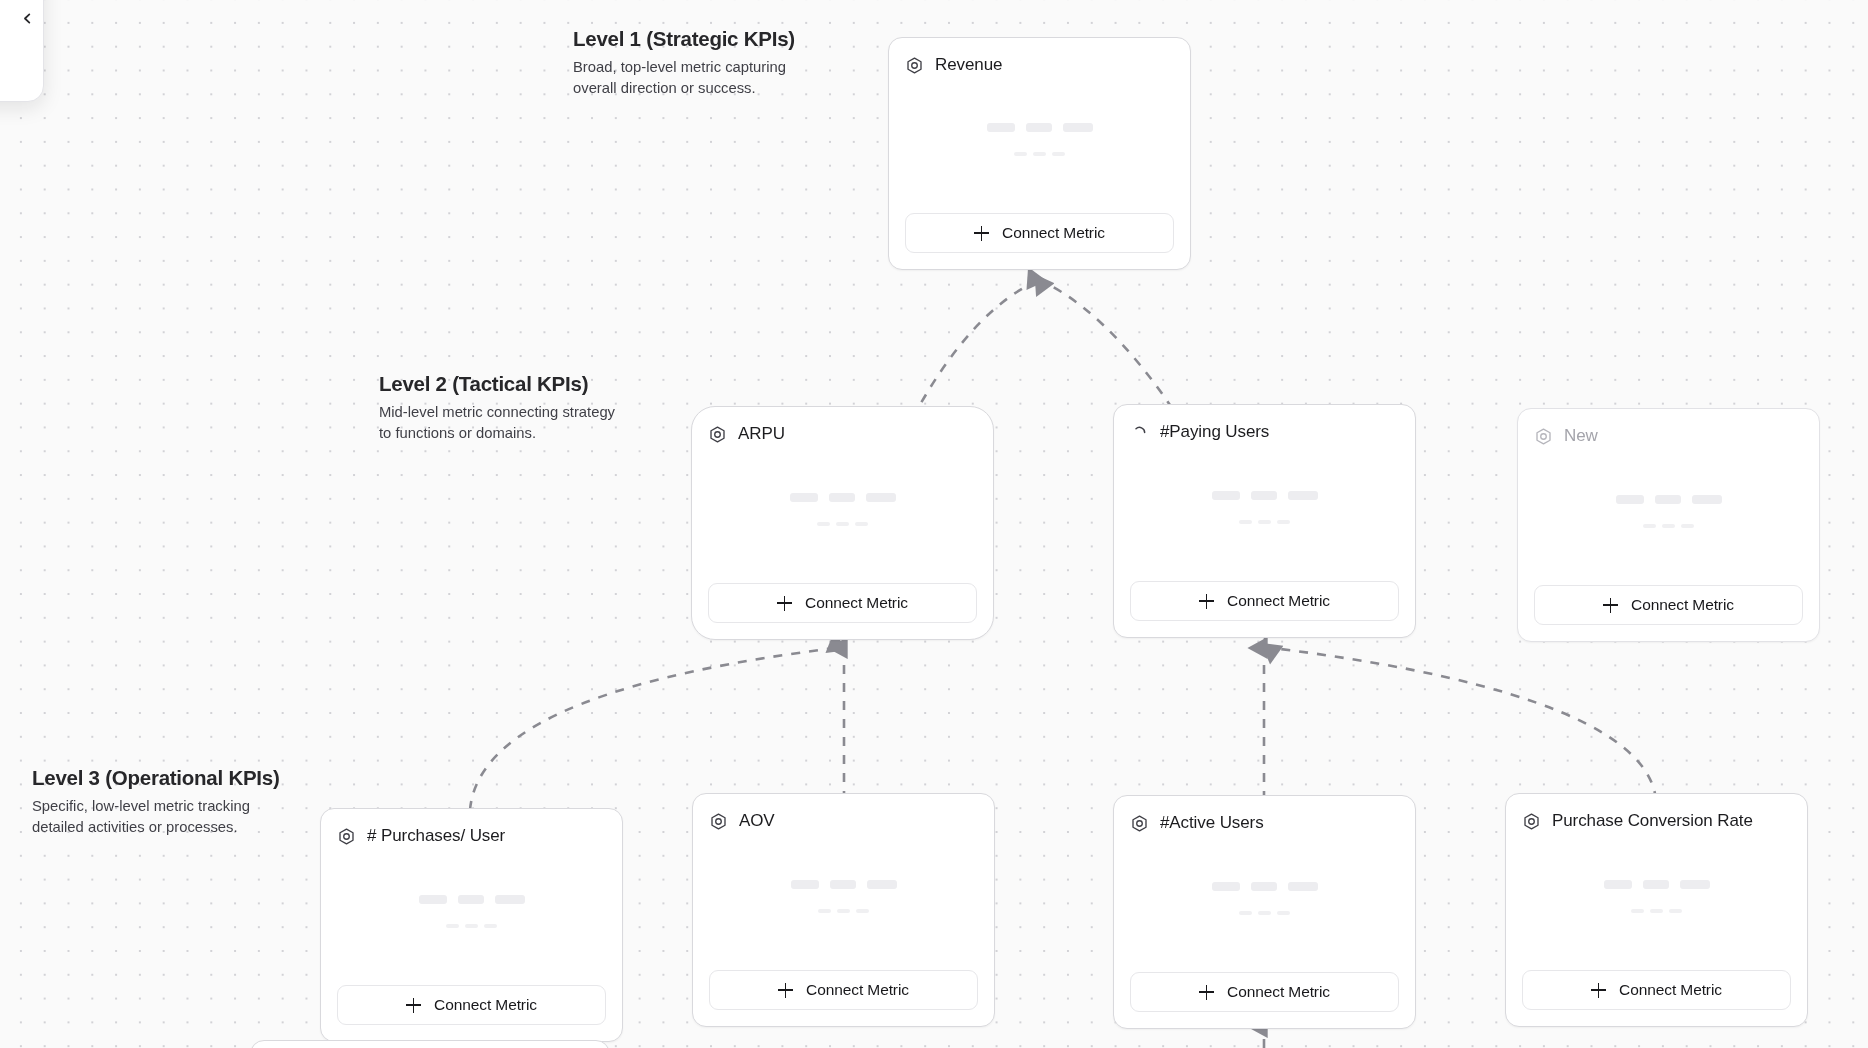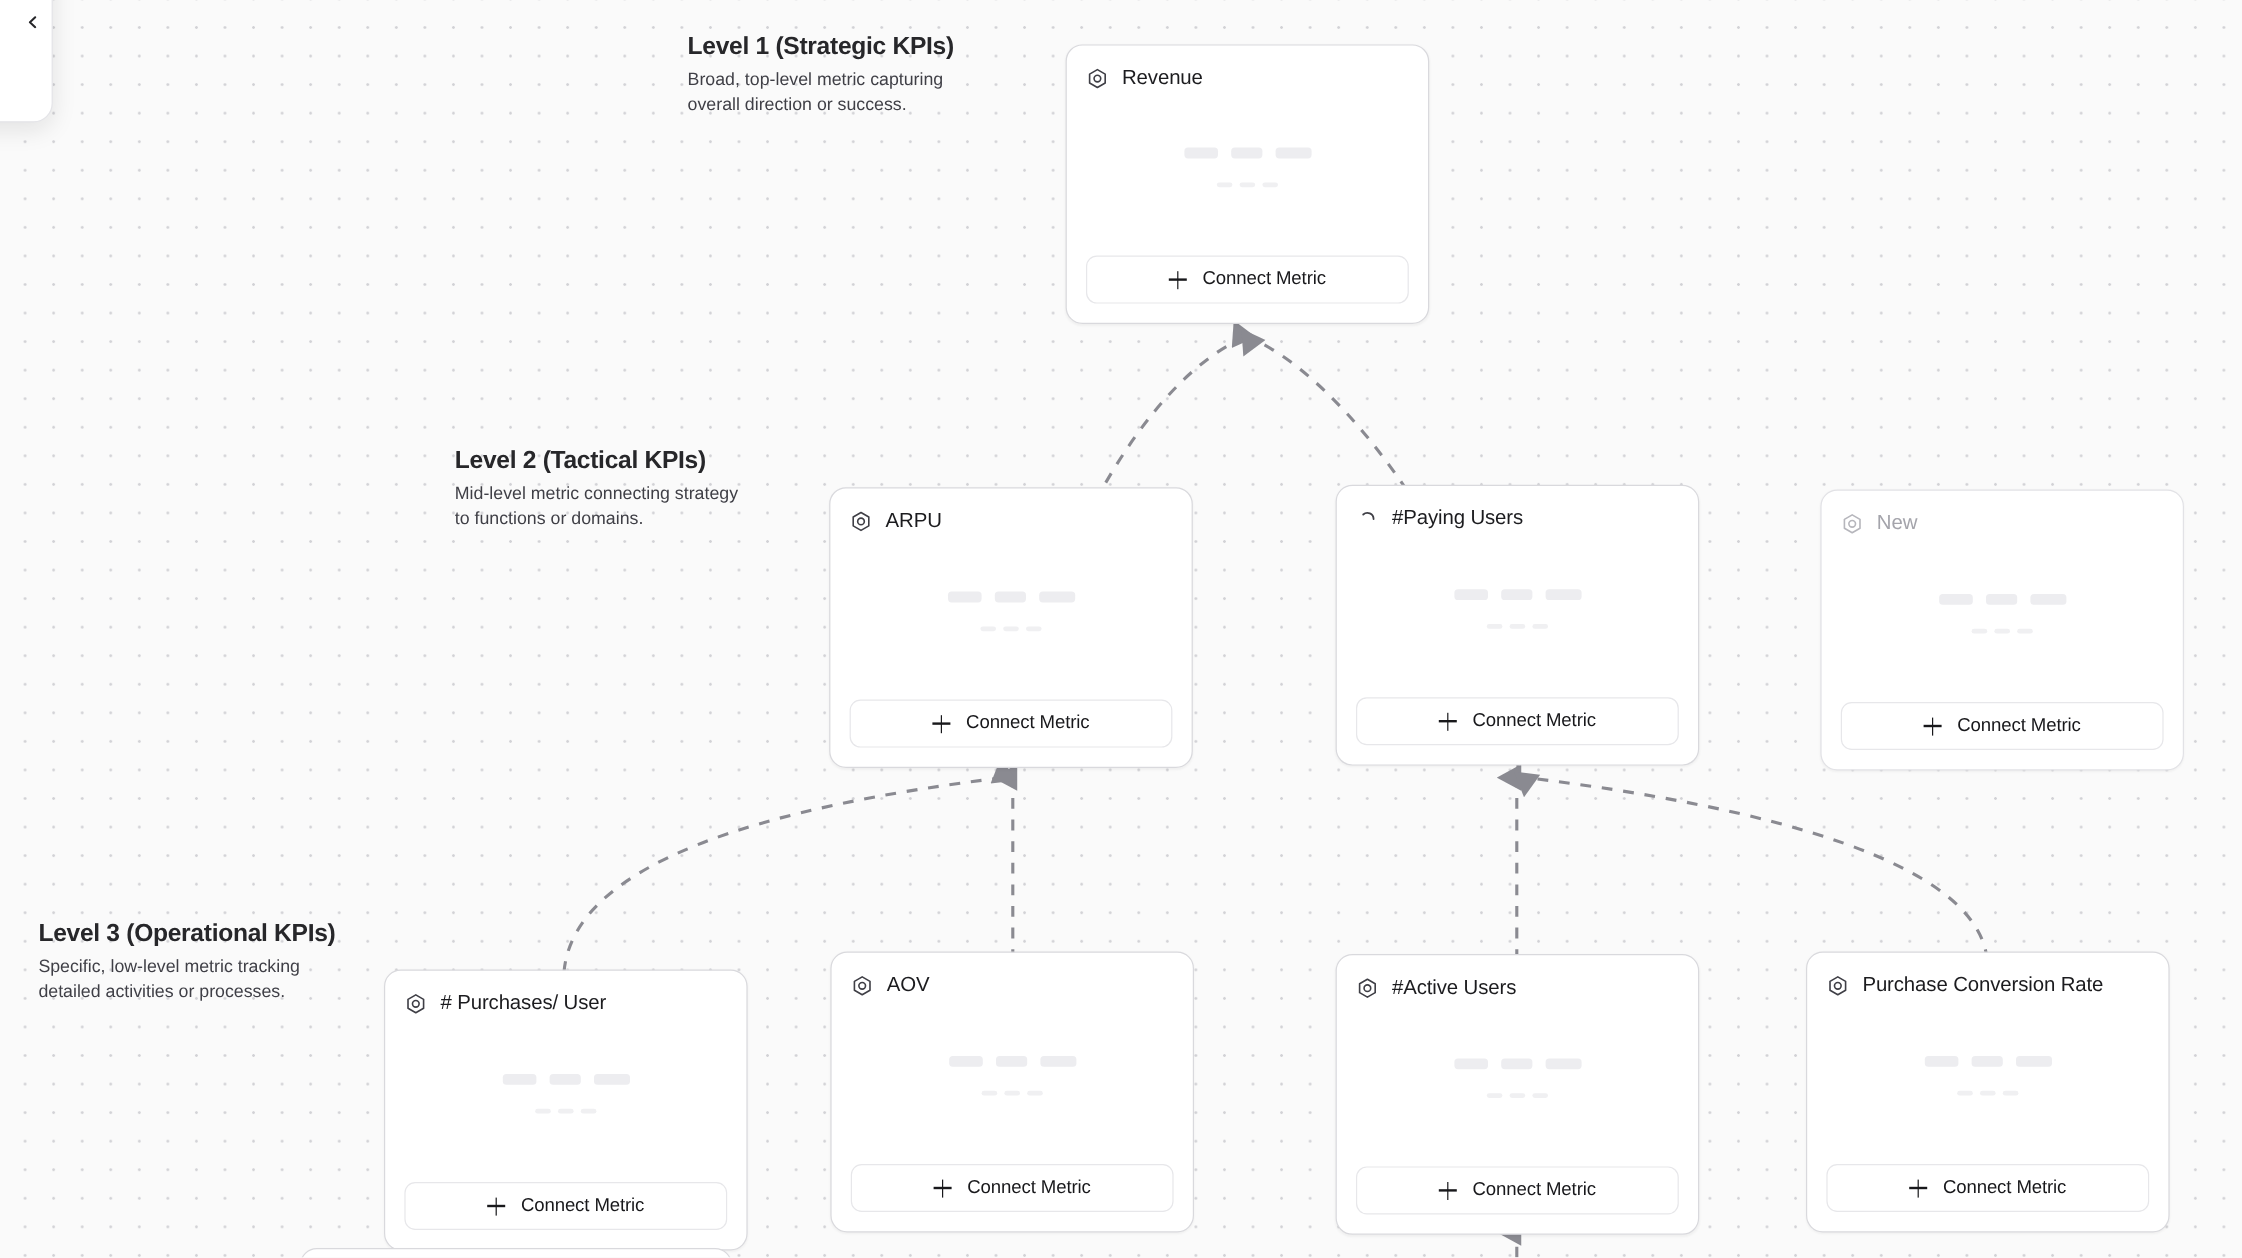--- a/index.html
+++ b/index.html
@@ -227,21 +227,21 @@
         <span class="sk s2"></span>
         <span class="sk s3"></span>
       </div>
     </div>
     <div class="connect-btn">
       <span class="plus"></span>
       <span class="connect-label">Connect Metric</span>
     </div>
   </div>
 
-  <div class="card" style="left:691px; top:406px; width:303px; height:234px;">
+  <div class="card" style="left:691px; top:406px; width:303px; height:234px;border-radius:24px;">
     <div class="card-head">
       <span>
         <svg class="hex-icon" viewBox="0 0 24 24" fill="none" stroke="#3f3f46" stroke-width="1.7">
           <path d="M12 2.6 L20.2 7.3 L20.2 16.7 L12 21.4 L3.8 16.7 L3.8 7.3 Z" stroke-linejoin="round"></path>
           <circle cx="12" cy="12" r="3.5"></circle>
         </svg>
       </span>
       <span class="card-title">ARPU</span>
     </div>
     <div class="card-body">

